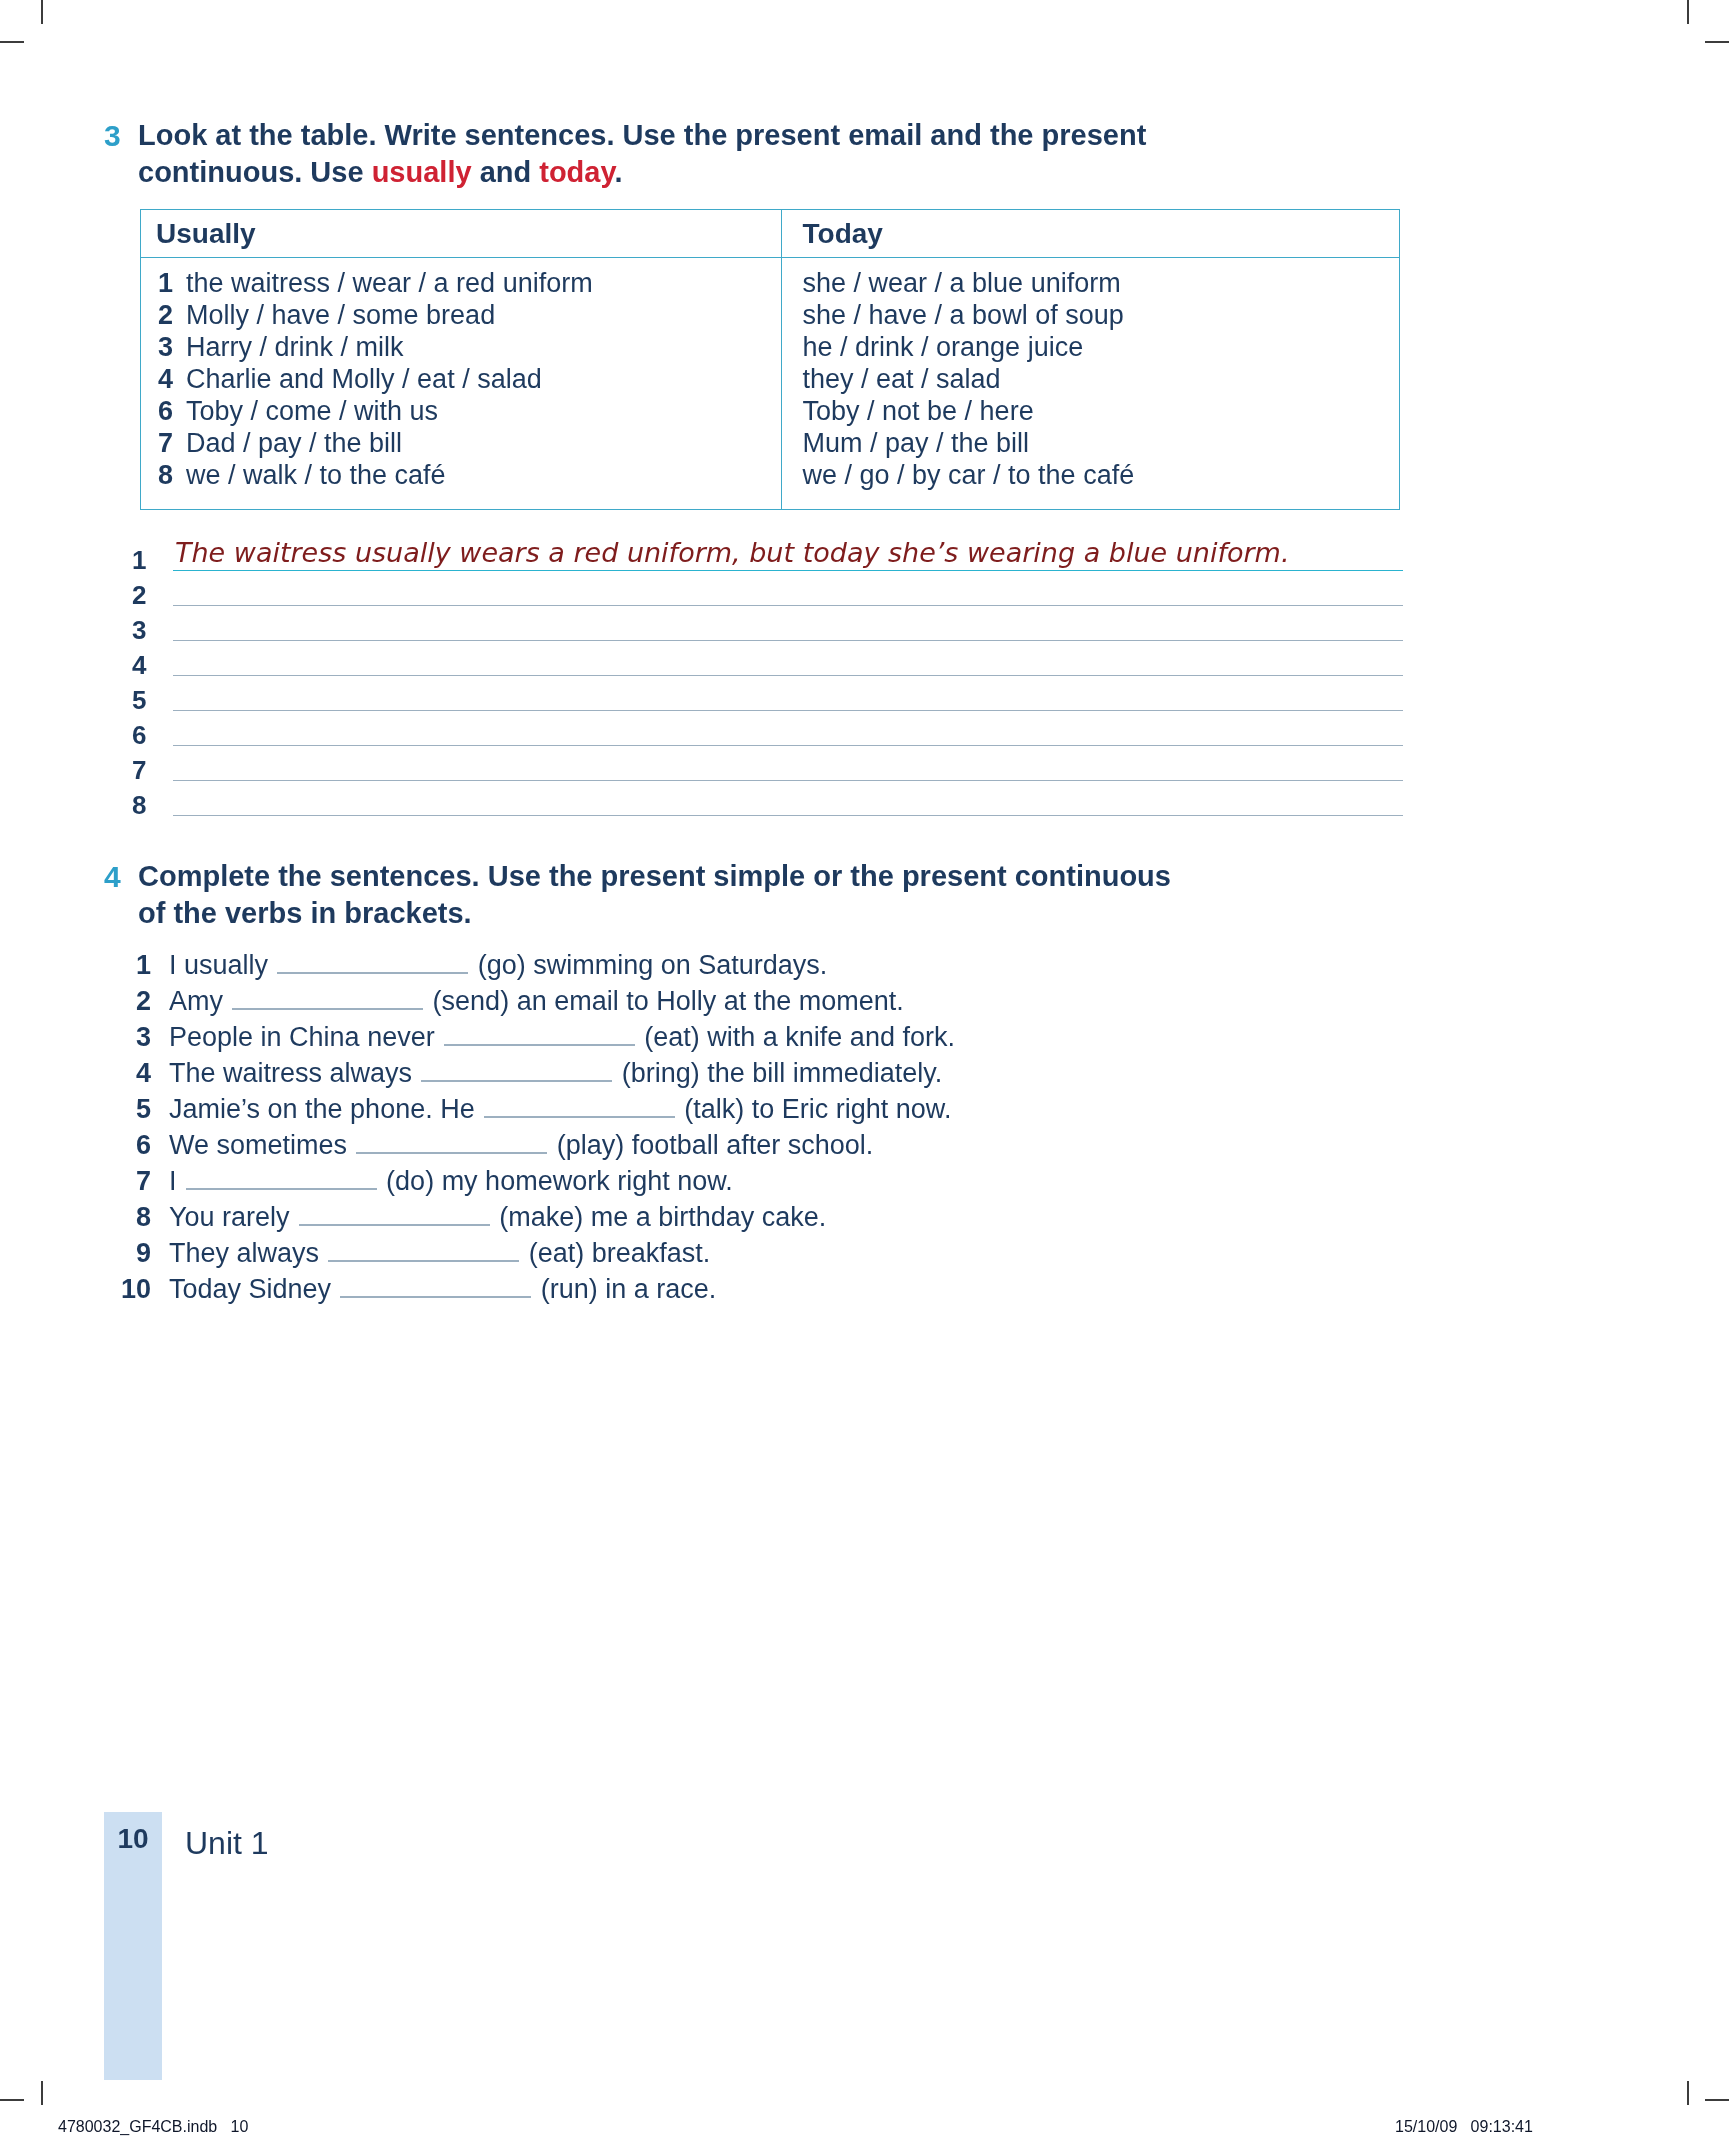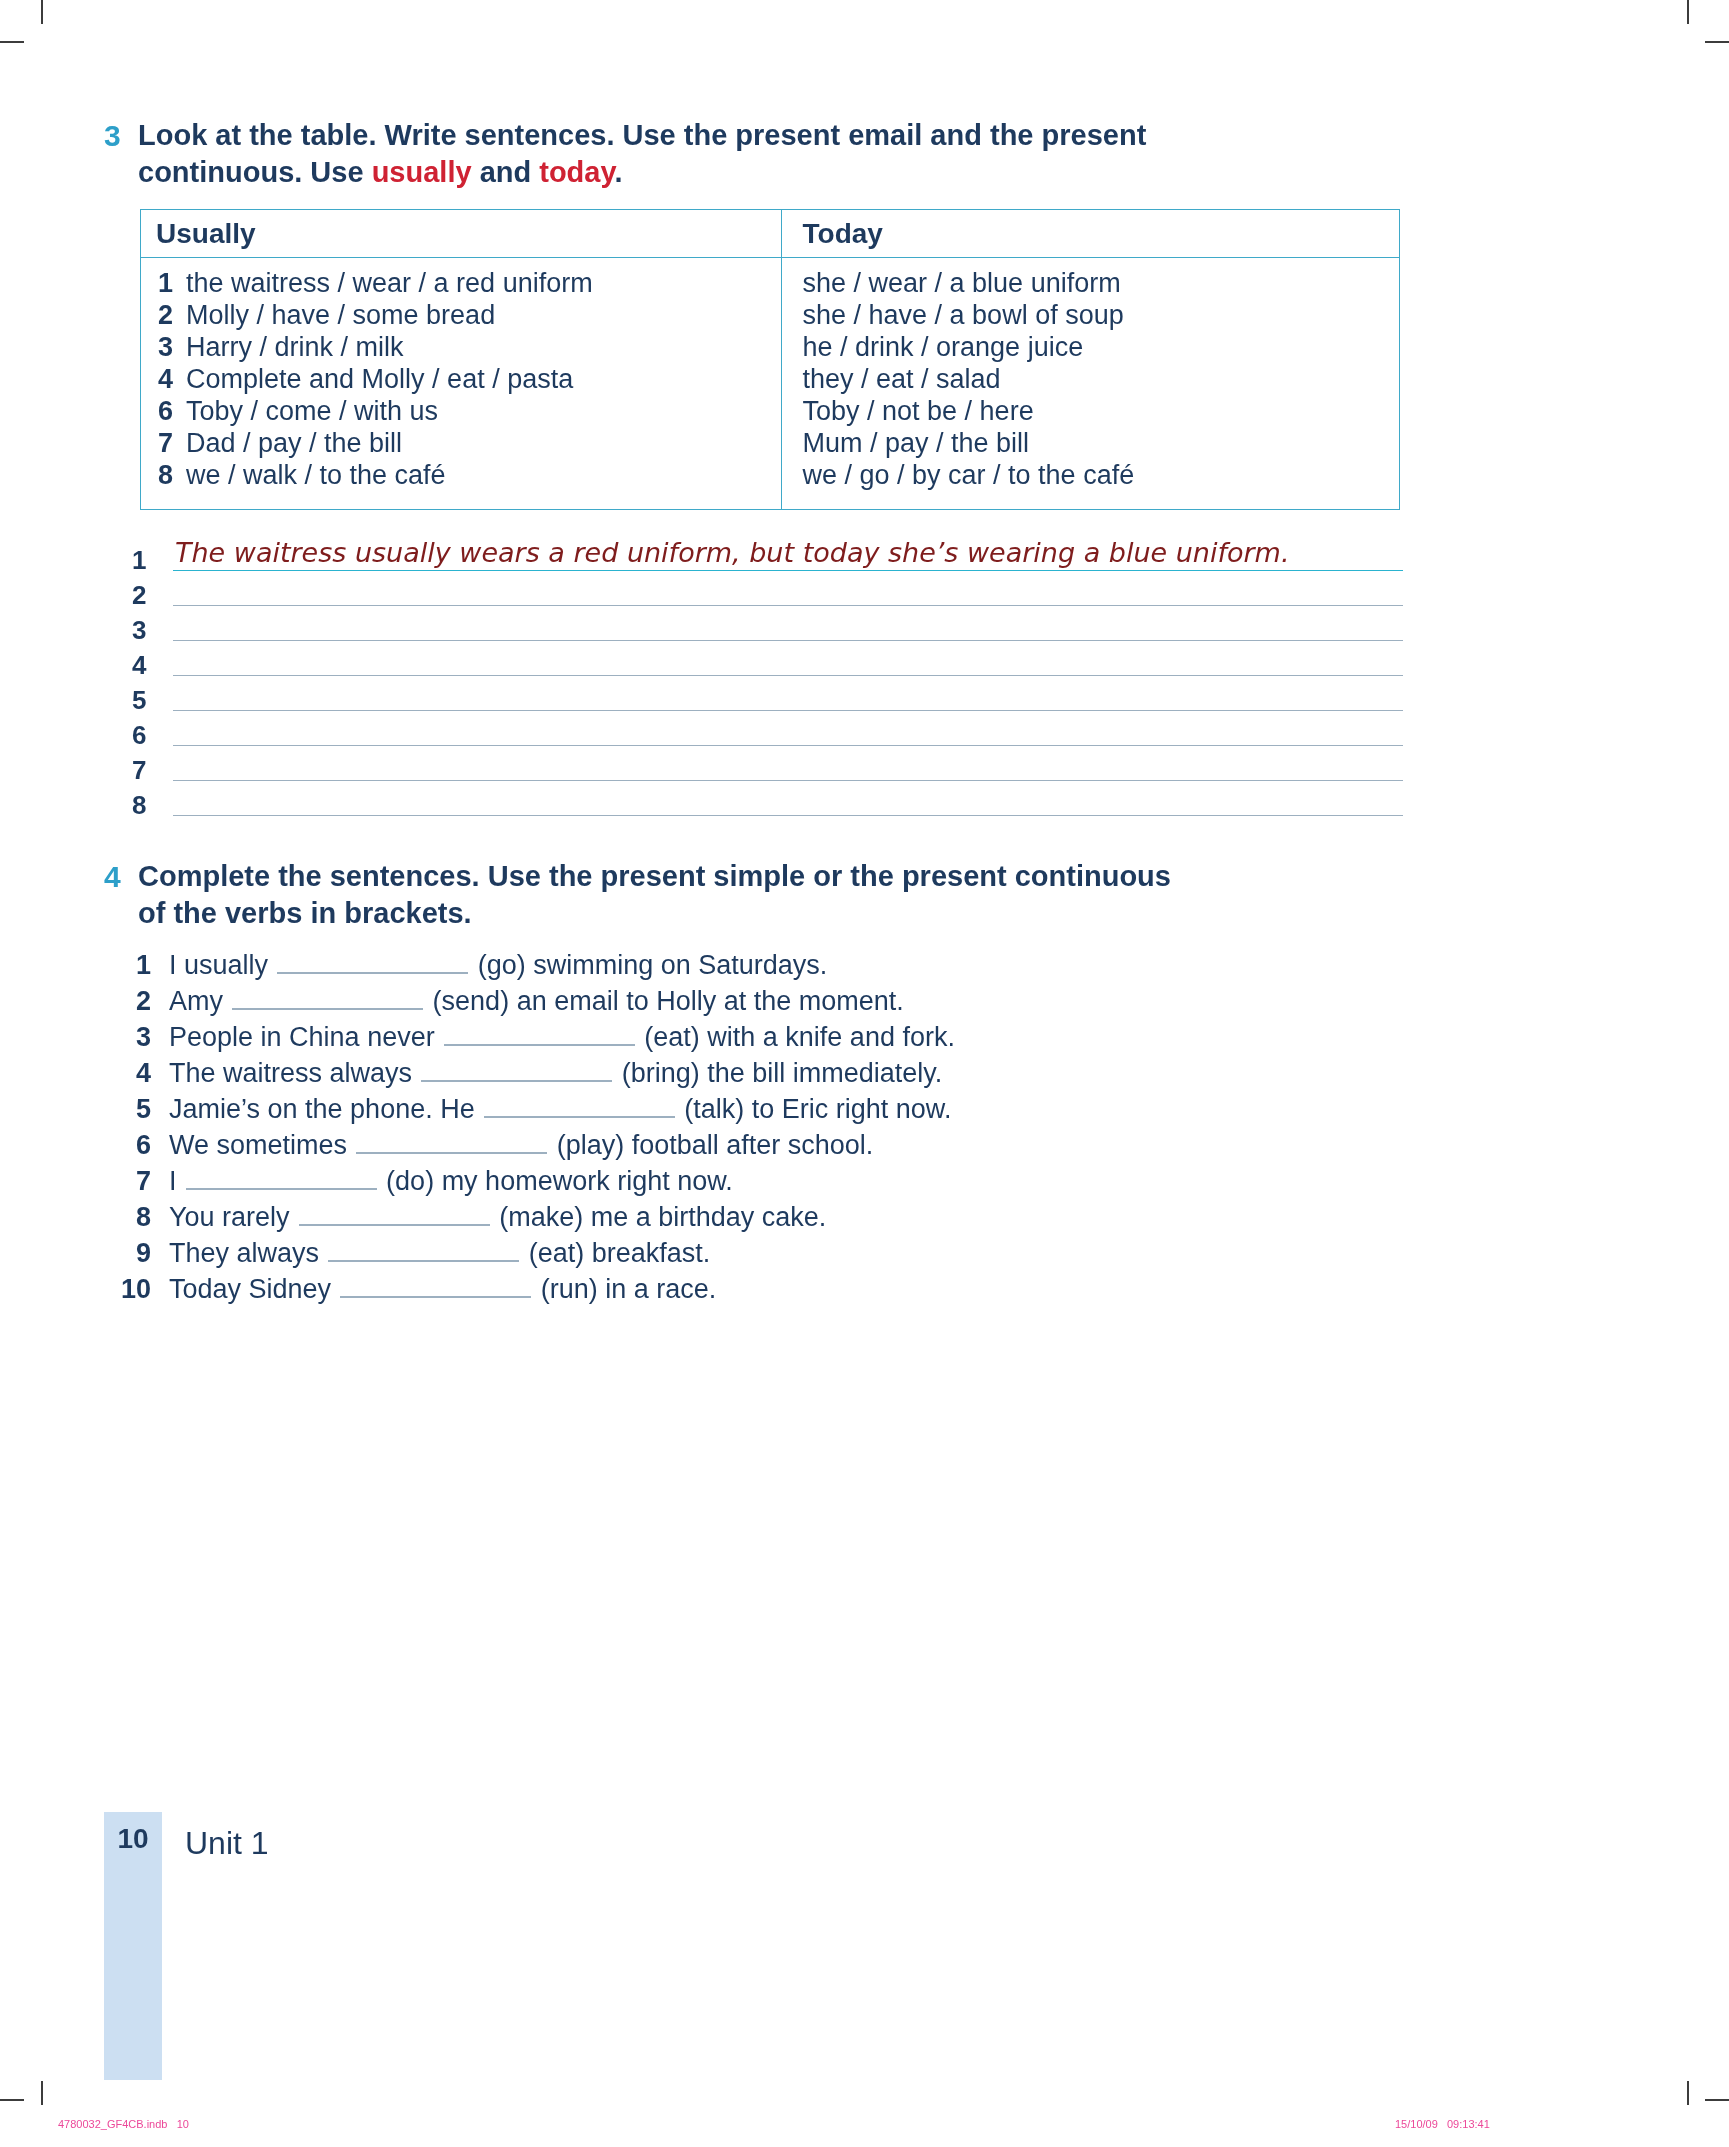--- a/index.html
+++ b/index.html
@@ -48,21 +48,21 @@
   .i-num { position:absolute; left:0; top:0; width:47px; text-align:right; font-weight:bold; }
   .blank { display:inline-block; width:191px; height:1.9px; background:#9db0c0;
     vertical-align:baseline; margin:0 9.3px; }
 
   
   .page-tab { position:absolute; left:104px; top:1812px; width:58px; height:268px; background:#ccdff2; }
   .page-num { position:absolute; left:104px; top:1823px; width:58px; text-align:center;
     font-size:28px; font-weight:bold; color:#1e3a5e; }
   .unit-label { position:absolute; left:185px; top:1825px; font-size:32px; color:#1e3a5e; }
 
-  .imprint { position:absolute; top:2118px; font-size:11px; color:#ec4899; white-space:pre; }
+  .imprint { position:absolute; top:2118px; font-size:16px; color:#0f172a; white-space:pre; }
   .imprint-left  { left:58px; }
   .imprint-right { left:1395px; }
 </style>
 </head>
 <body>
 
 <div class="page">
 
   <div class="crop" style="left:41px;top:0;width:1.9px;height:24px"></div>
   <div class="crop" style="left:0;top:41px;width:24px;height:1.9px"></div>
@@ -97,21 +97,21 @@
         </tr>
         <tr>
           <td><span class="rownum">2</span><span>Molly / have / some bread</span></td>
           <td class="today">she / have / a bowl of soup</td>
         </tr>
         <tr>
           <td><span class="rownum">3</span><span>Harry / drink / milk</span></td>
           <td class="today">he / drink / orange juice</td>
         </tr>
         <tr>
-          <td><span class="rownum">4</span><span>Complete and Molly / eat / pasta</span></td>
+          <td><span class="rownum">4</span><span>Charlie and Molly / eat / salad</span></td>
           <td class="today">they / eat / salad</td>
         </tr>
         <tr>
           <td><span class="rownum">6</span><span>Toby / come / with us</span></td>
           <td class="today">Toby / not be / here</td>
         </tr>
         <tr>
           <td><span class="rownum">7</span><span>Dad / pay / the bill</span></td>
           <td class="today">Mum / pay / the bill</td>
         </tr>

